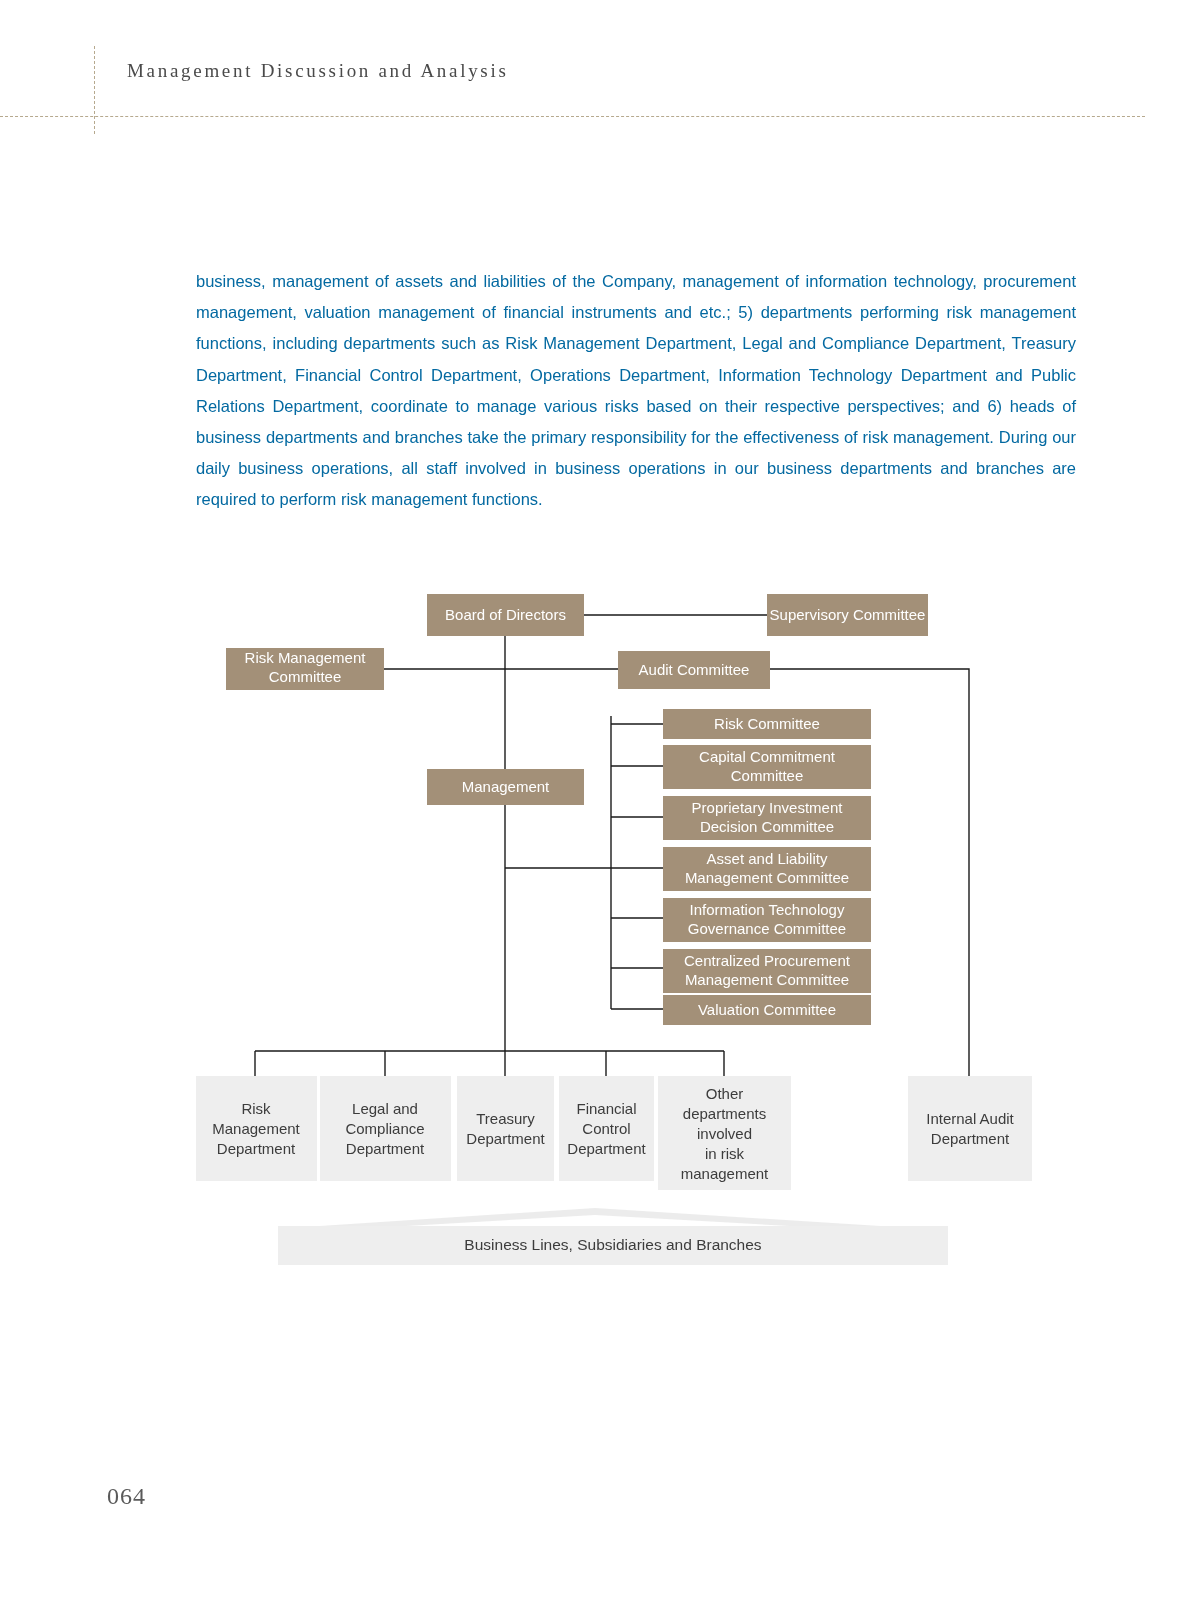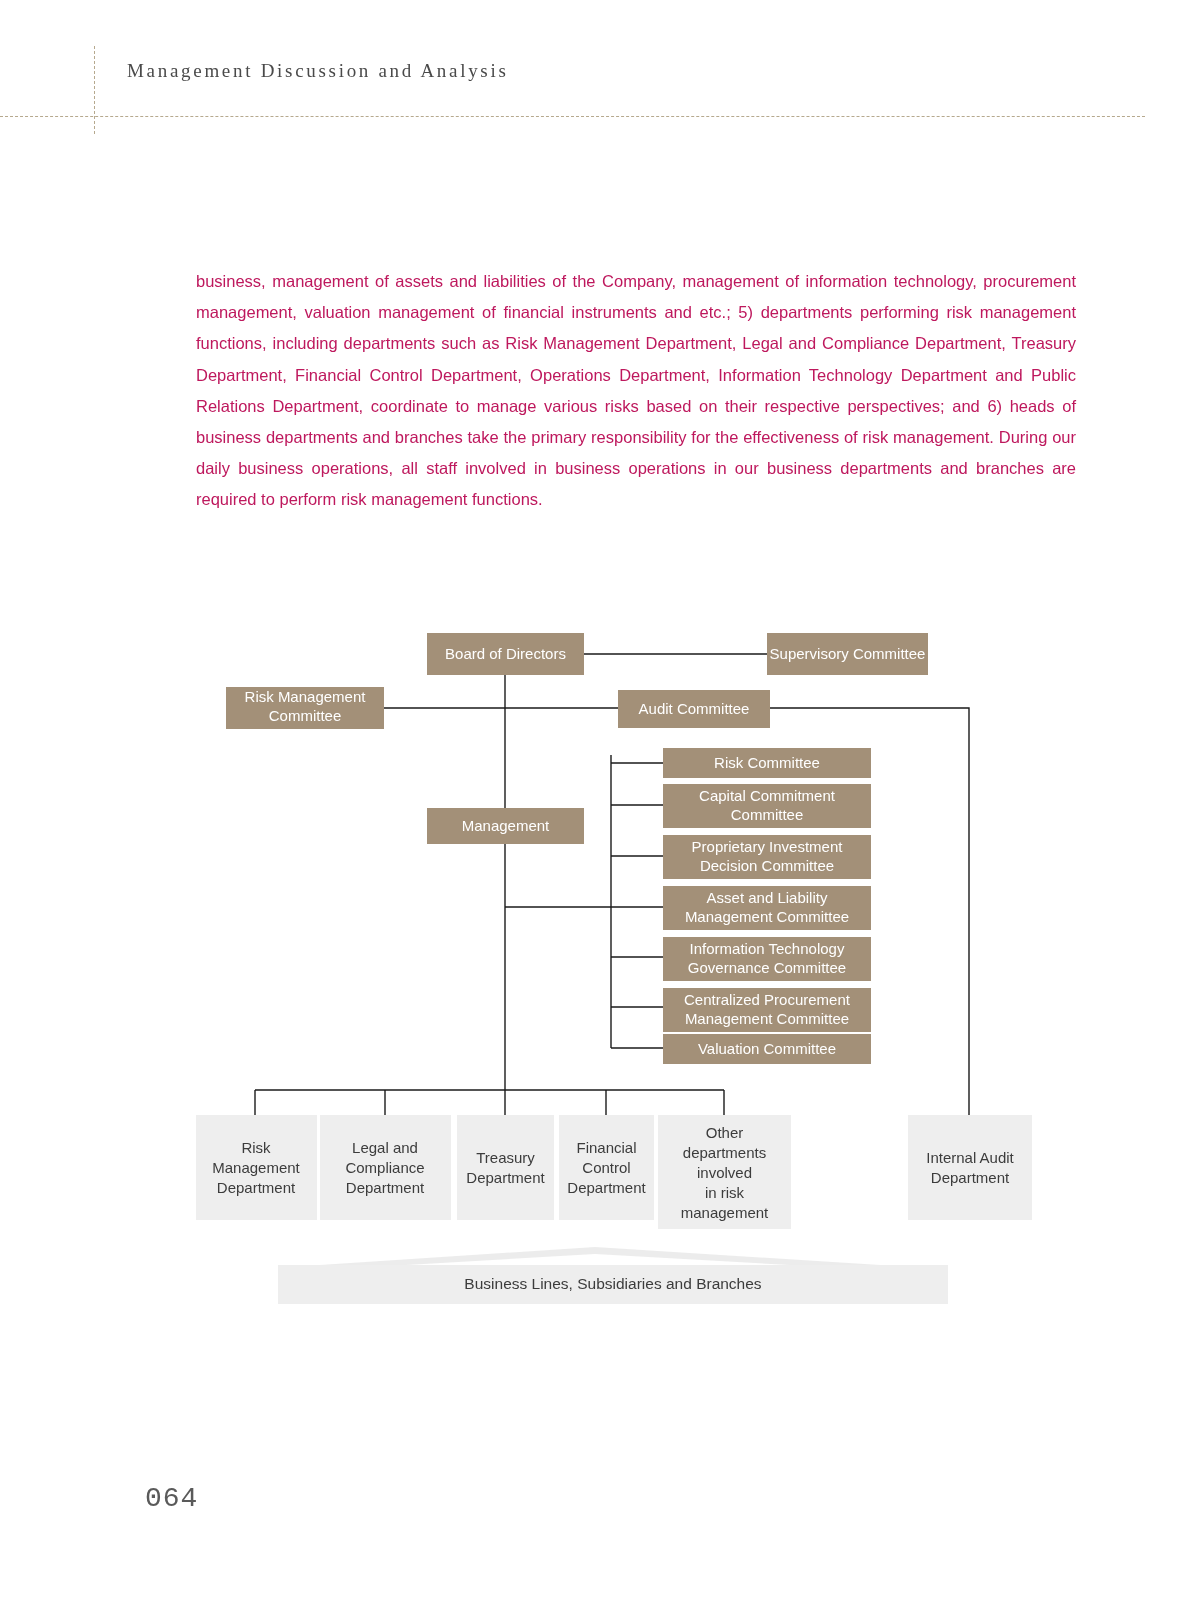--- a/index.html
+++ b/index.html
@@ -26,28 +26,28 @@
     font-family:"Liberation Serif", serif;
     font-size:19px; letter-spacing:2.7px; color:#4a4a4a;
     white-space:nowrap;
     margin-left:15px;
   }
 
   
   .body-col { position:absolute; left:196px; top:266px; width:880px; }
   .para {
     font-family:"Liberation Sans", sans-serif;
-    font-size:16.5px; line-height:31.2px; color:#be185d;
+    font-size:16.5px; line-height:31.2px; color:#0369a1;
     text-align:justify; text-justify:inter-word;
     margin:0;
   }
   .para.lead { text-align:left; margin-top:47px; }
 
   
-  #org-chart { position:absolute; left:0px; top:620px; width:1190px; height:690px; }
+  #org-chart { position:absolute; left:0px; top:581px; width:1190px; height:690px; }
   #org-chart svg { display:block; }
 
   .node-text {
     font-family:"Liberation Sans", sans-serif;
     fill:#ffffff; font-size:15px;
     text-anchor:middle; dominant-baseline:middle;
   }
   .dept-text {
     font-family:"Liberation Sans", sans-serif;
     fill:#3c3c3c; font-size:15px;
@@ -55,22 +55,22 @@
   }
   .base-text {
     font-family:"Liberation Sans", sans-serif;
     fill:#3c3c3c; font-size:15.5px;
     text-anchor:middle; dominant-baseline:middle;
   }
 
   
   .folio {
     position:absolute; left:107px; top:1483px;
-    font-family:Liberation Mono, monospace;
-    font-size:28px; color:#5a5a5a; letter-spacing:1px;margin-left:38px;
+    font-family:Liberation Serif, serif;
+    font-size:24px; color:#5a5a5a; letter-spacing:1px;
   }
 </style>
 </head>
 <body>
 
 <div id="page-header">
   <div class="hdr-vline"></div>
   <div class="hdr-hline"></div>
   <div class="hdr-title">Management Discussion and Analysis</div>
 </div>

